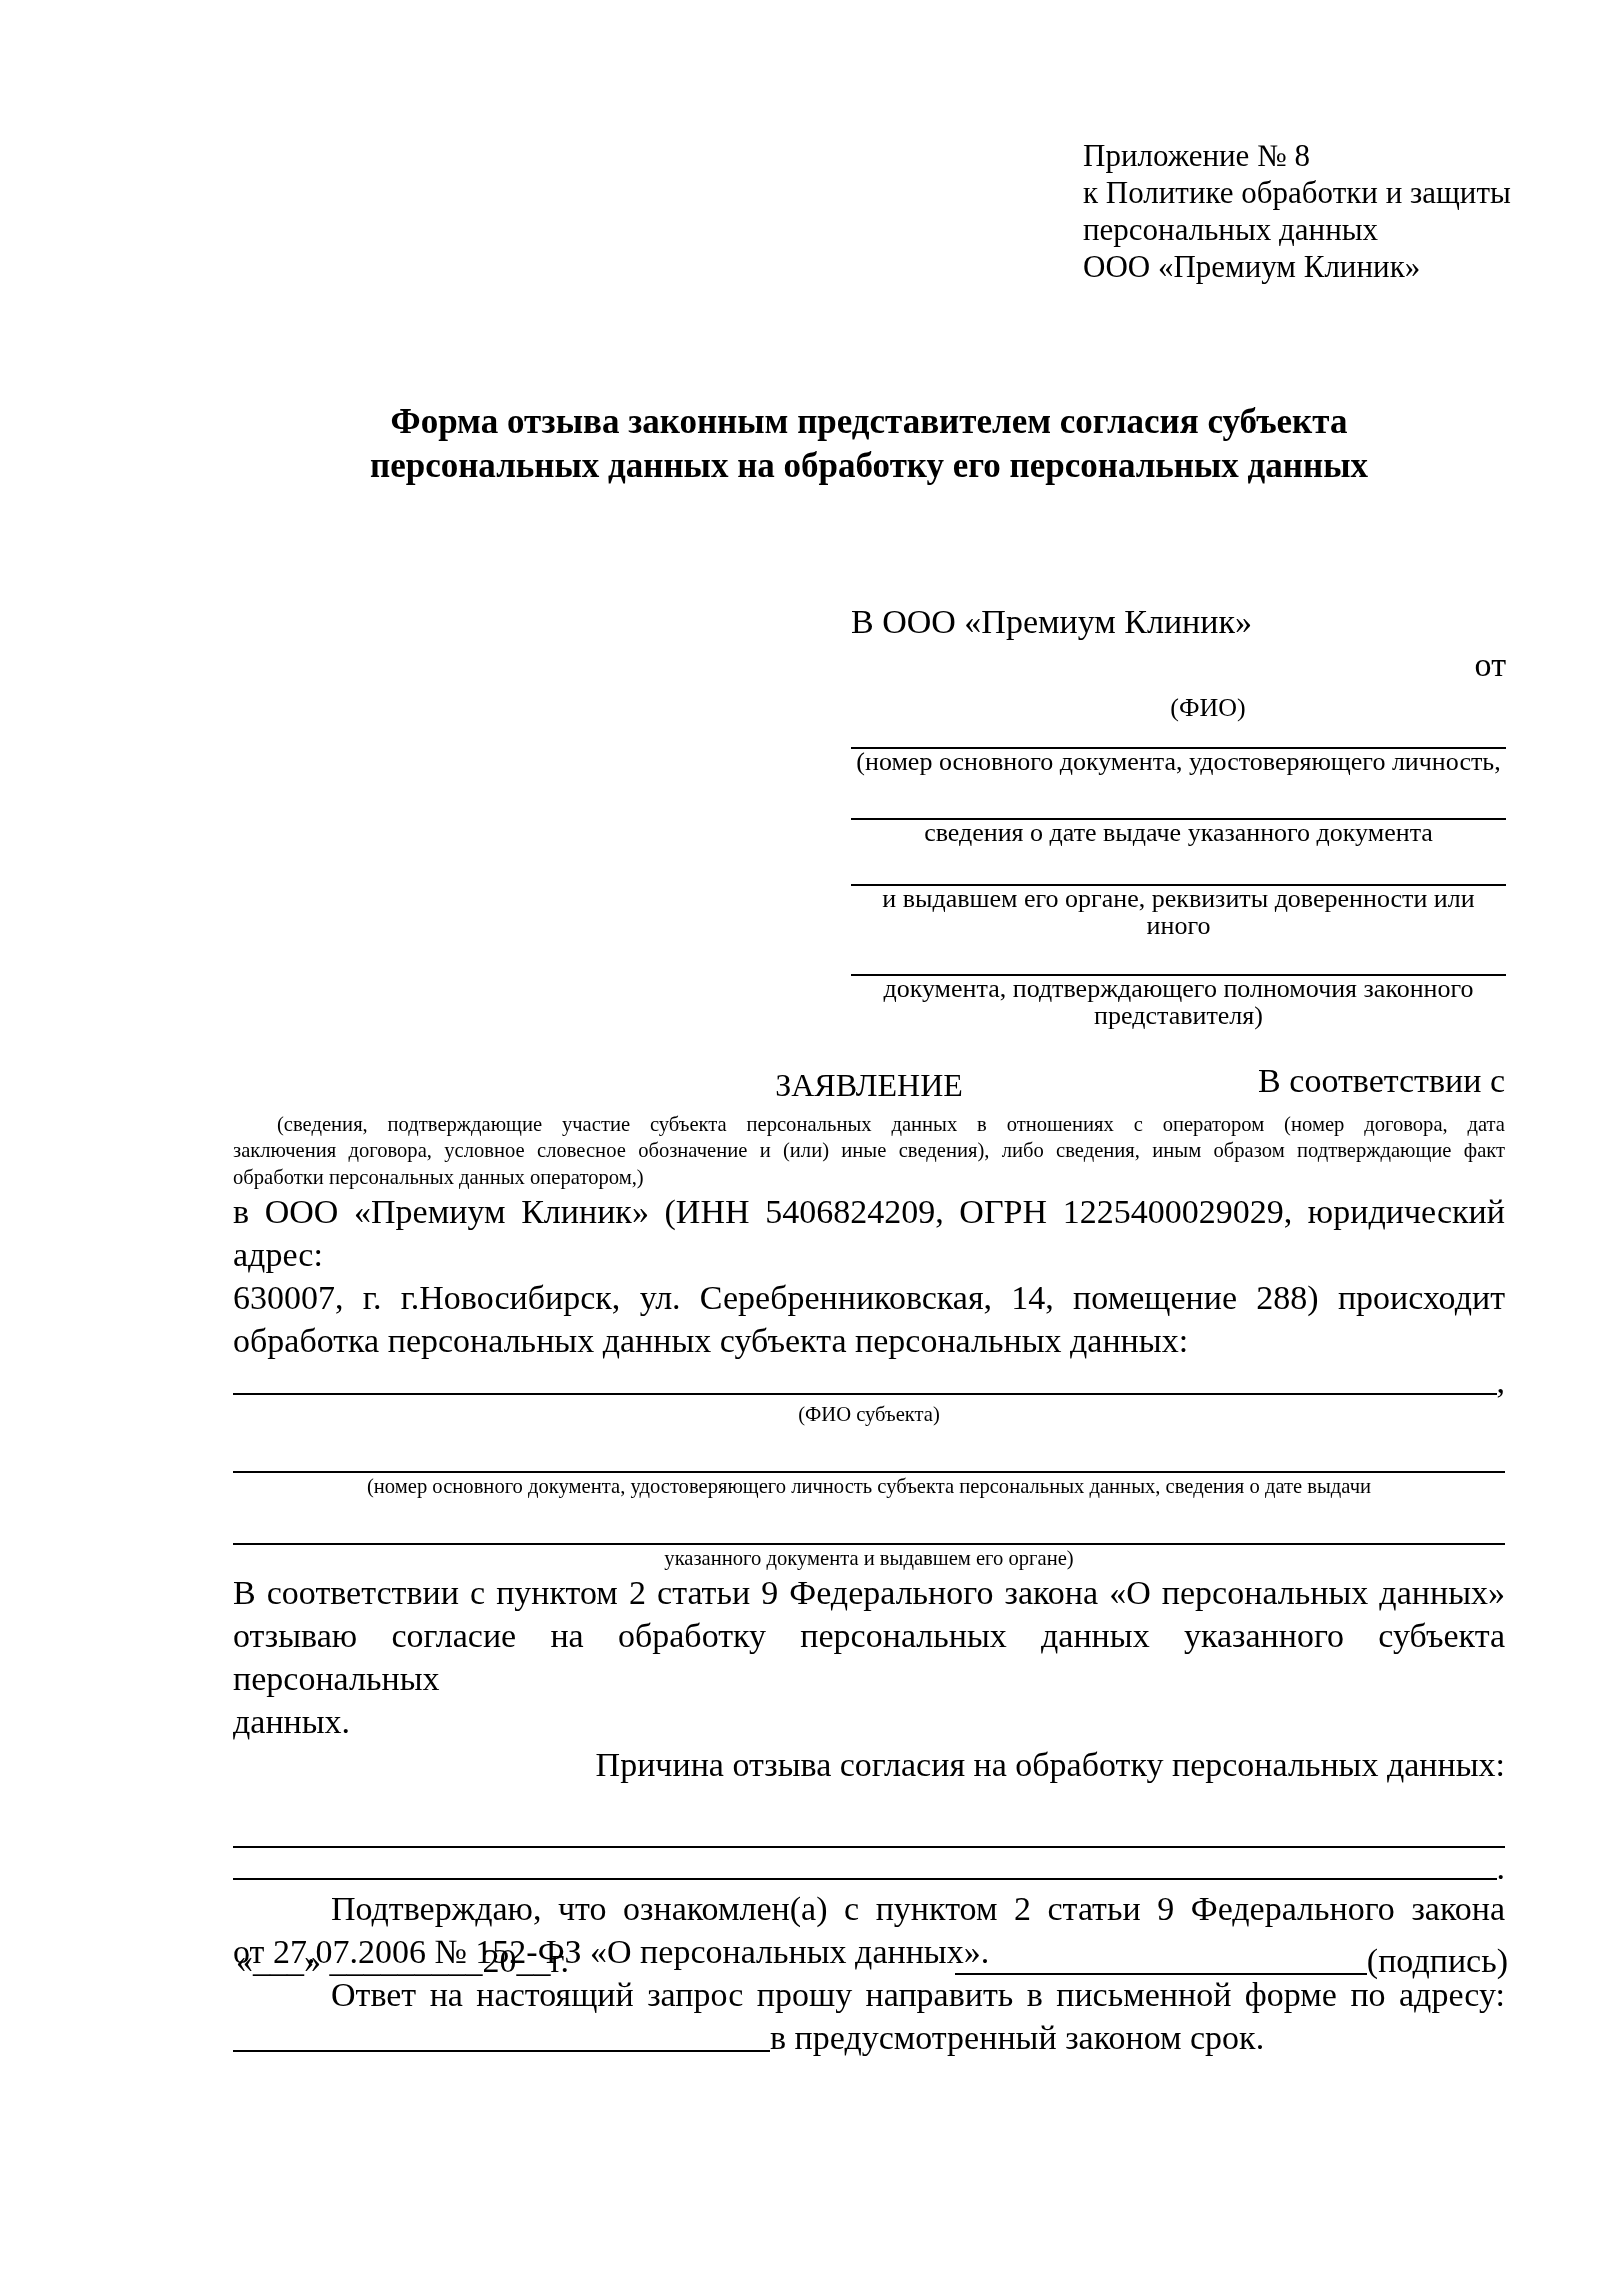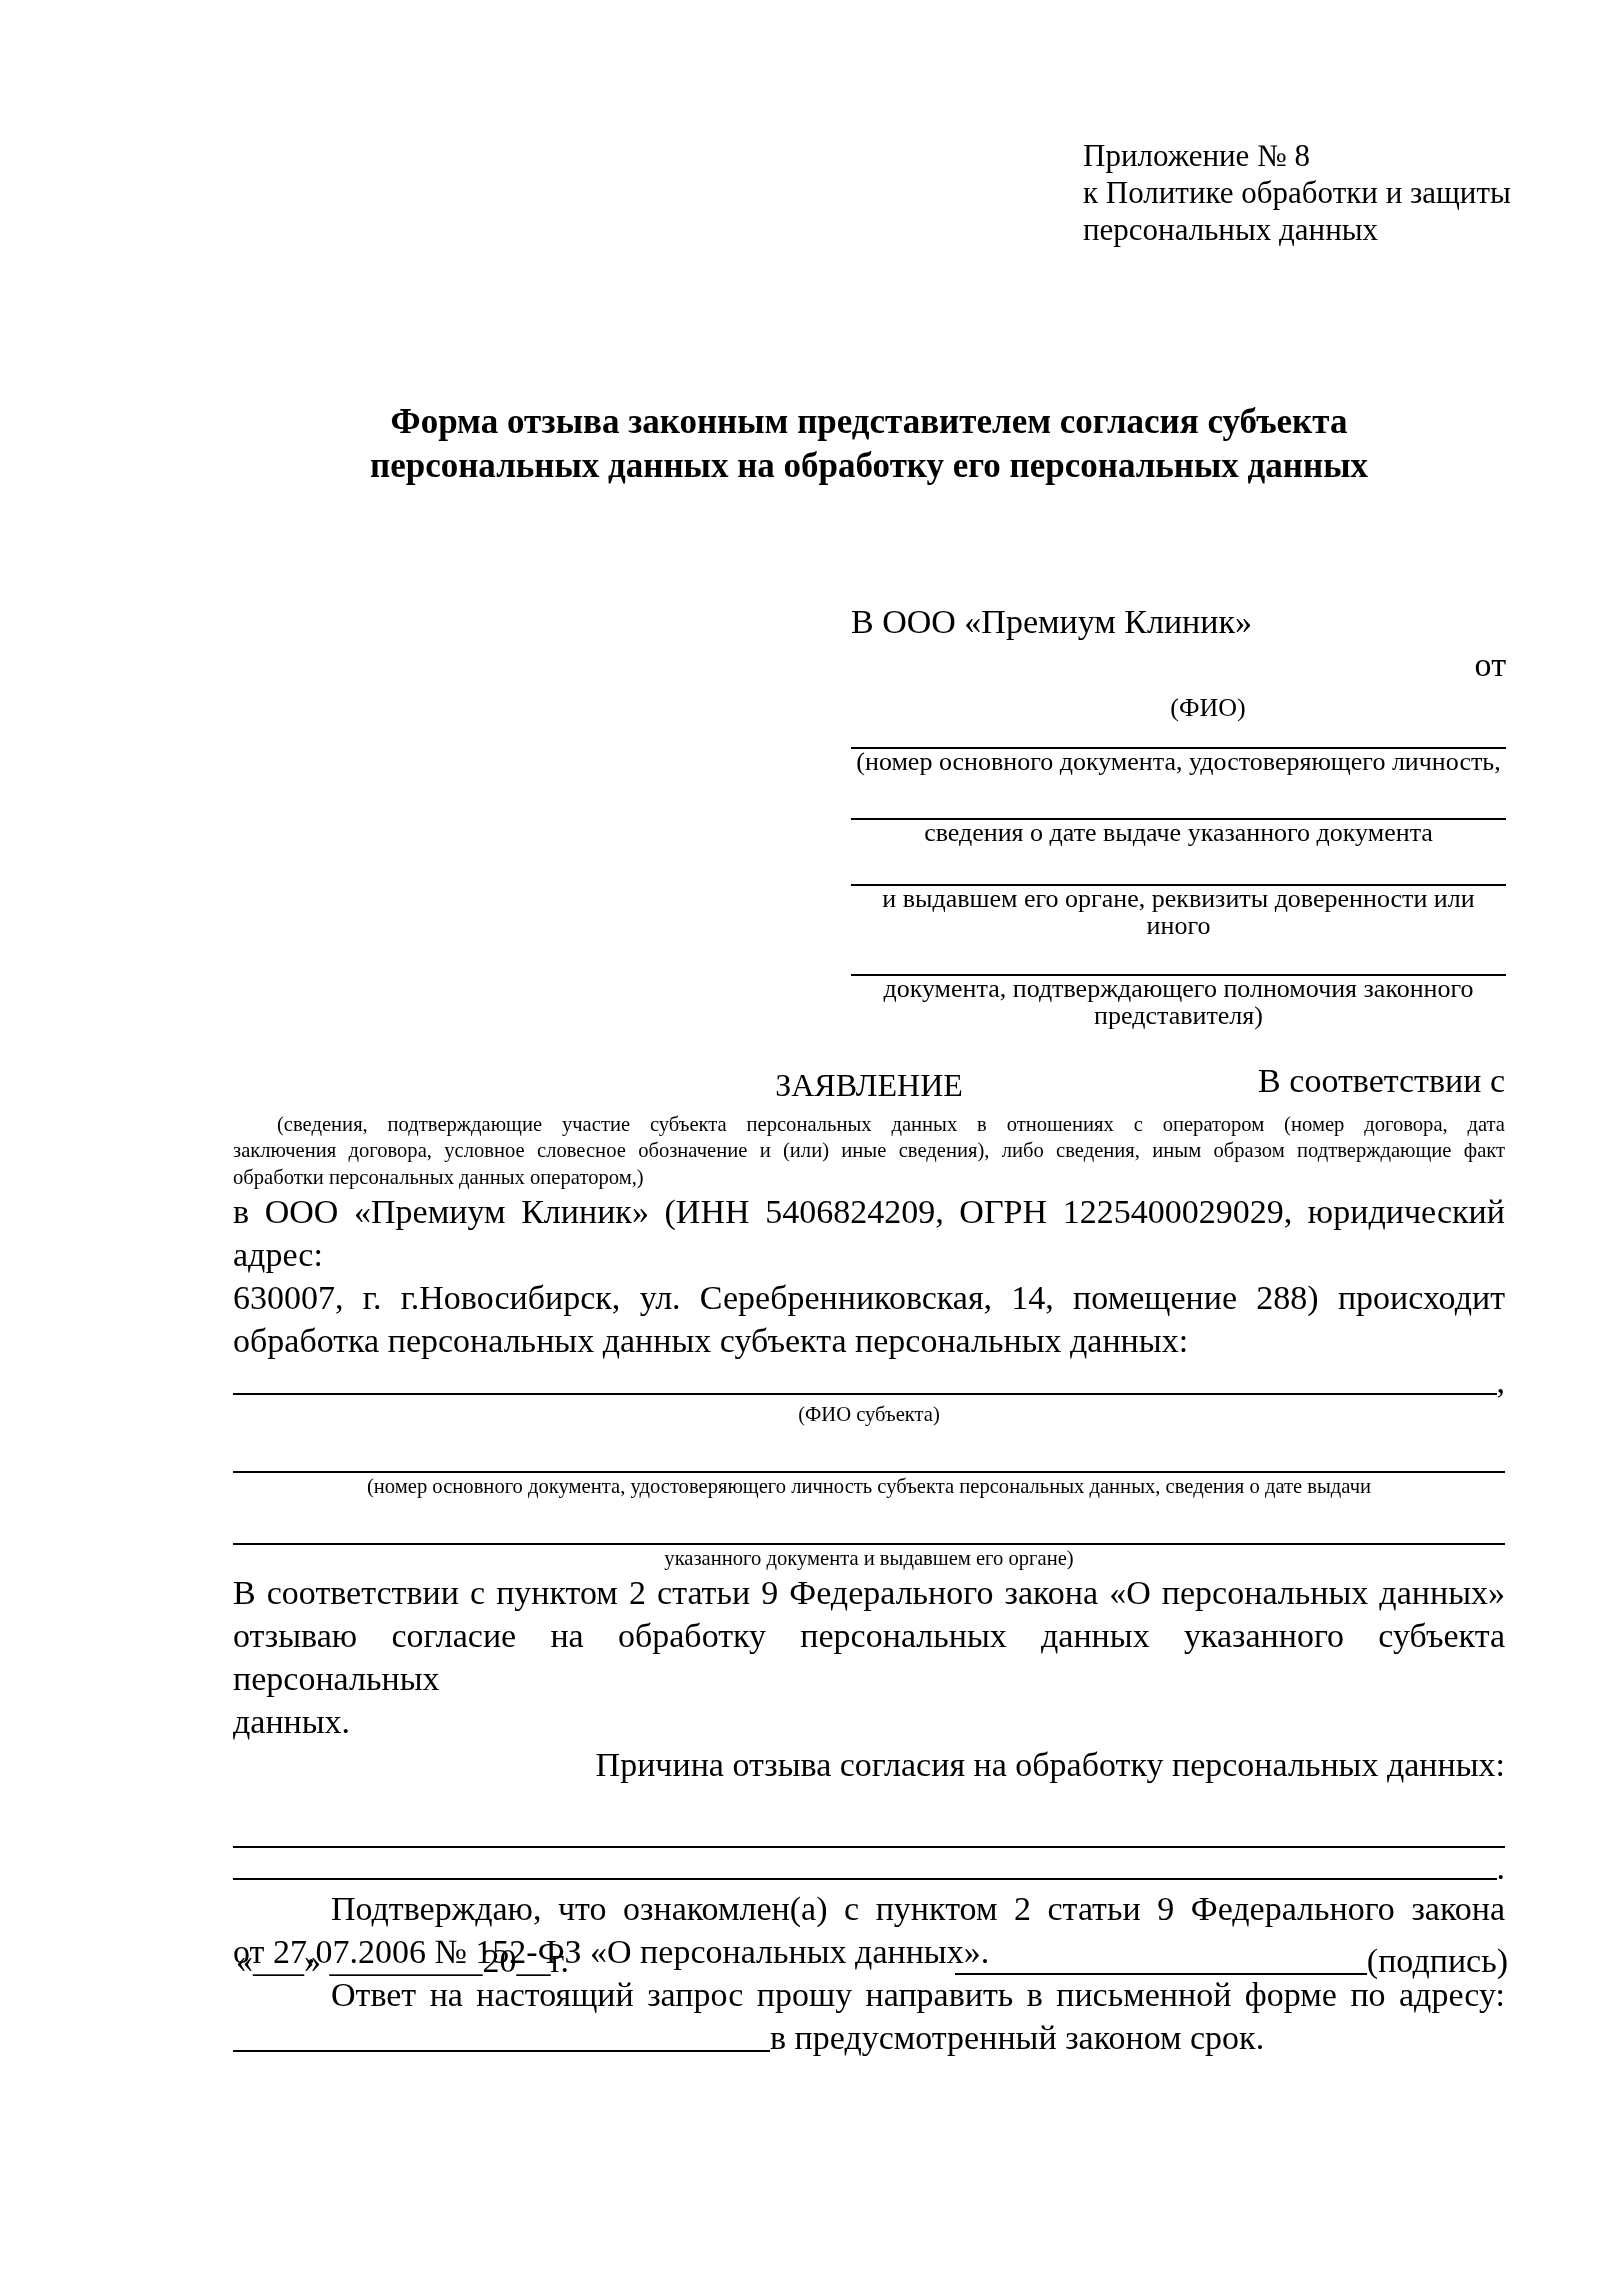--- a/index.html
+++ b/index.html
@@ -71,20 +71,21 @@
 </style>
 </head>
 <body>
 
 <div class="page">
 
   <div class="appendix">
     <div>Приложение № 8</div>
     <div>к Политике обработки и защиты</div>
     <div>персональных данных</div>
+    <div>ООО «Премиум Клиник»</div>
   </div>
 
   <div class="doc-title">
     <div>Форма отзыва законным представителем согласия субъекта</div>
     <div>персональных данных на обработку его персональных данных</div>
   </div>
 
   <div class="addr">
     <div class="addr-line">В ООО «Премиум Клиник»</div>
     <div class="addr-line row">

